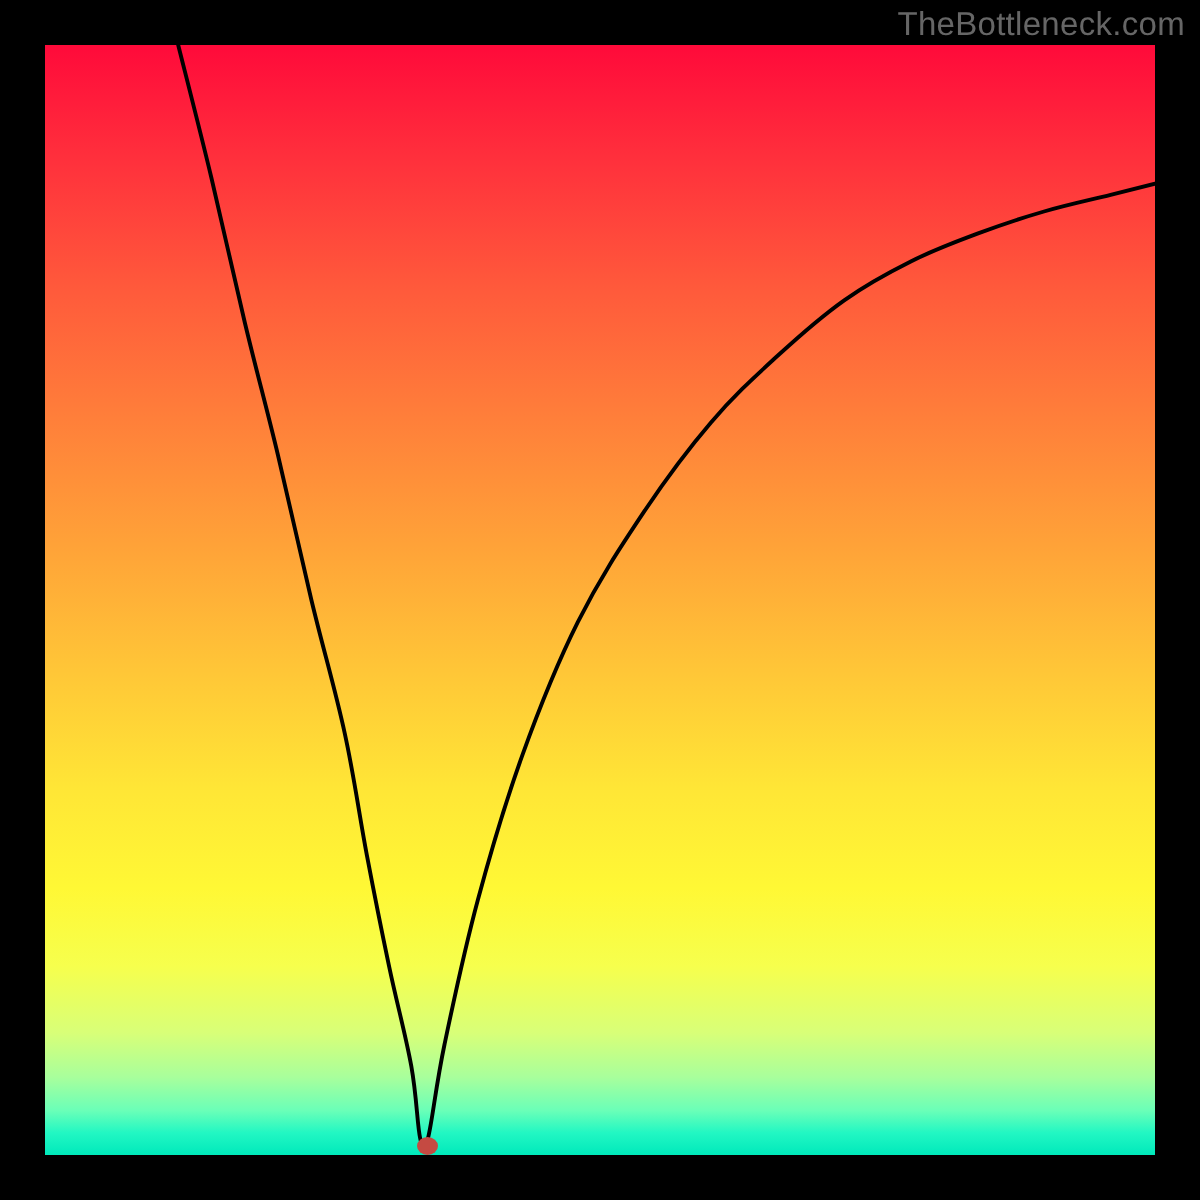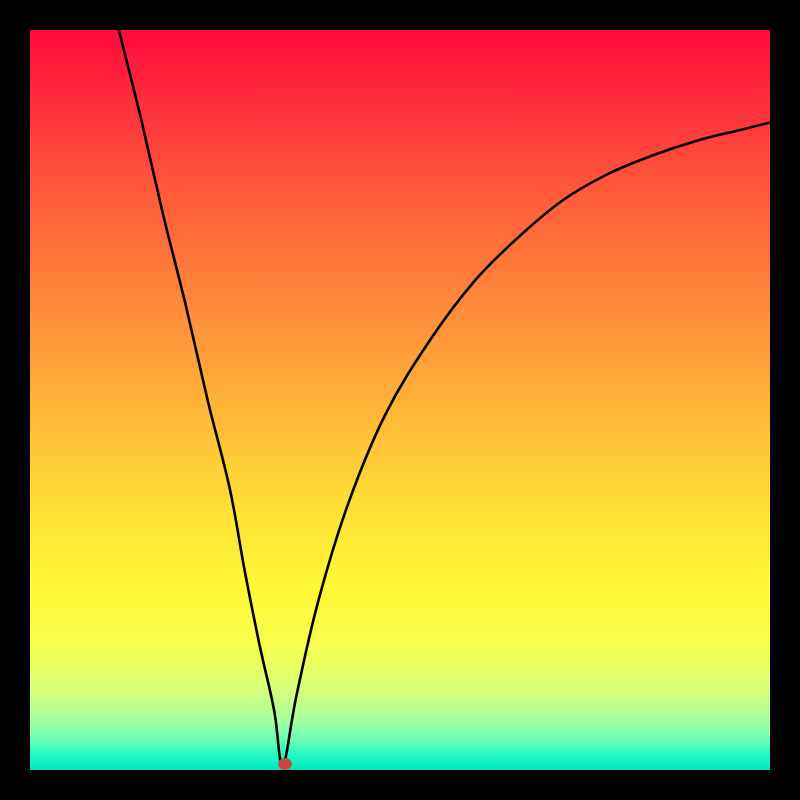--- a/index.html
+++ b/index.html
@@ -64,20 +64,21 @@
     border-radius: 50%;
     background: #c54a42;
     transform: translate(-50%, -50%);
   }
 </style>
 </head>
 <body>
 
 <div class="frame">
 
+  <div class="watermark">TheBottleneck.com</div>
 
   <div class="plot-area">
 
     <svg class="curve" viewBox="0 0 740 740" preserveAspectRatio="none">
       <path id="curve-path" fill="none" stroke="#000000" stroke-width="2.6" stroke-linejoin="round" stroke-linecap="round" d="M 88.8 0 C 92.79599999999999 15.983999999999991, 103.008 55.49999999999996, 111 88.79999999999995 C 118.992 122.09999999999995, 125.20799999999998 151.7, 133.2 185 C 141.19199999999998 218.3, 147.40800000000002 240.5, 155.4 273.8 C 163.392 307.1, 169.608 336.7, 177.6 370 C 185.59199999999998 403.3, 193.14000000000001 428.164, 199.8 458.8 C 206.46 489.43600000000004, 209.272 512.2280000000001, 214.6 540.2 C 219.928 568.172, 224.072 588.892, 229.4 614.2 C 234.728 639.508, 240.4704 660.154, 244.20000000000002 680.8 C 247.92960000000002 701.4459999999999, 248.12199999999999 720.242, 250.11999999999998 728.9 C 252.11799999999997 737.558, 252.3696 740.222, 255.29999999999998 728.9 C 258.2304 717.578, 260.40599999999995 694.638, 266.4 666 C 272.394 637.362, 279.276 604.4319999999999, 288.6 569.8 C 297.92400000000004 535.168, 306.212 506.90000000000003, 318.2 473.6 C 330.188 440.3, 340.548 414.10400000000004, 355.2 384.8 C 369.852 355.496, 383.61600000000004 334.776, 399.6 310.8 C 415.584 286.824, 428.016 270.24799999999993, 444 251.59999999999997 C 459.984 232.95199999999997, 472.41600000000005 221.85200000000006, 488.40000000000003 207.20000000000005 C 504.384 192.54800000000003, 516.8159999999999 181.52199999999993, 532.8 170.19999999999993 C 548.784 158.87799999999993, 561.216 152.29199999999992, 577.2 144.29999999999995 C 593.1840000000001 136.308, 605.616 131.79400000000007, 621.6 125.80000000000007 C 637.5840000000001 119.80600000000008, 650.016 115.66200000000002, 666 111 C 681.984 106.33799999999998, 697.0799999999999 103.22999999999998, 710.4 99.89999999999998 C 723.72 96.56999999999998, 734.672 93.832, 740 92.5"></path>
     </svg>
 
     <div class="minimum-dot" id="min-dot" style="left: 255.3px; top: 734.08px; background: rgb(197, 74, 66);"></div>
 
   </div>

